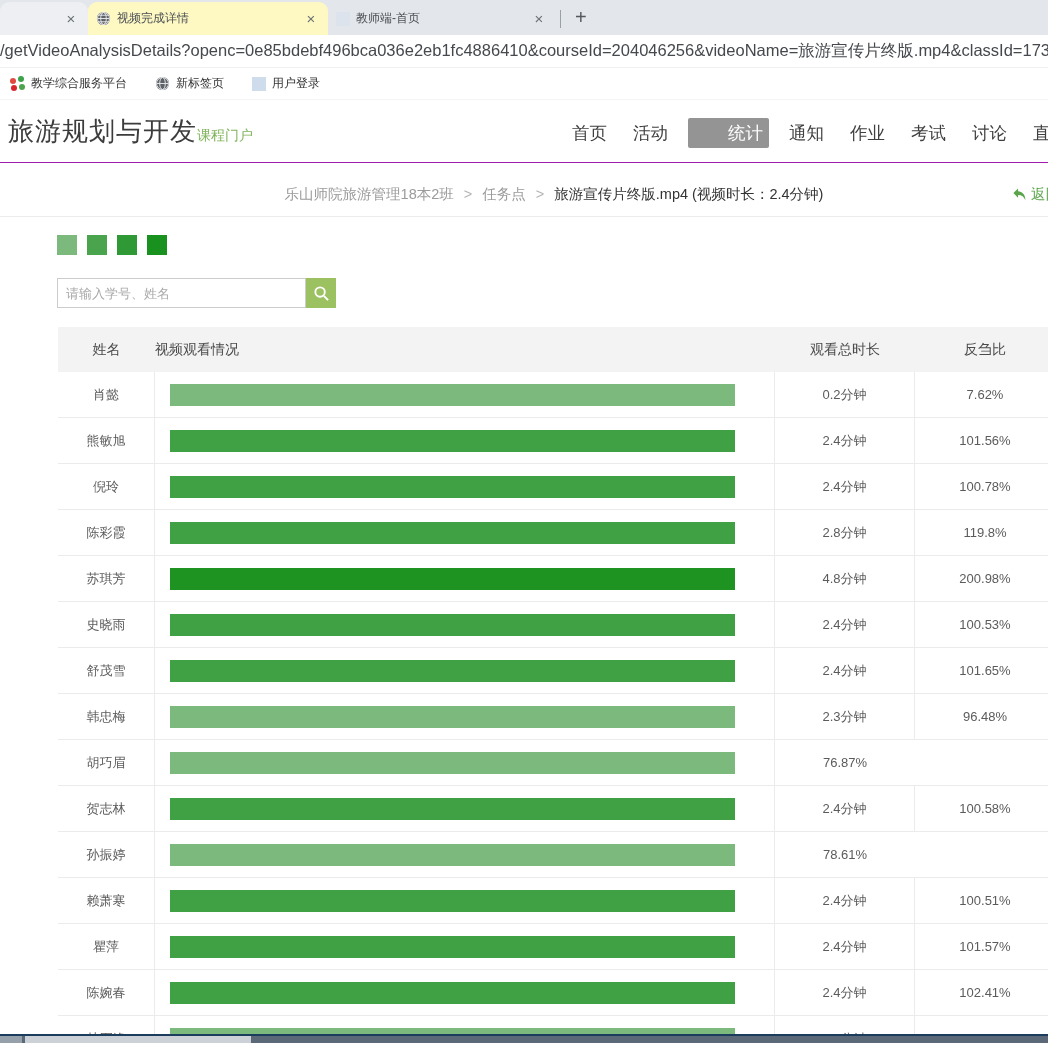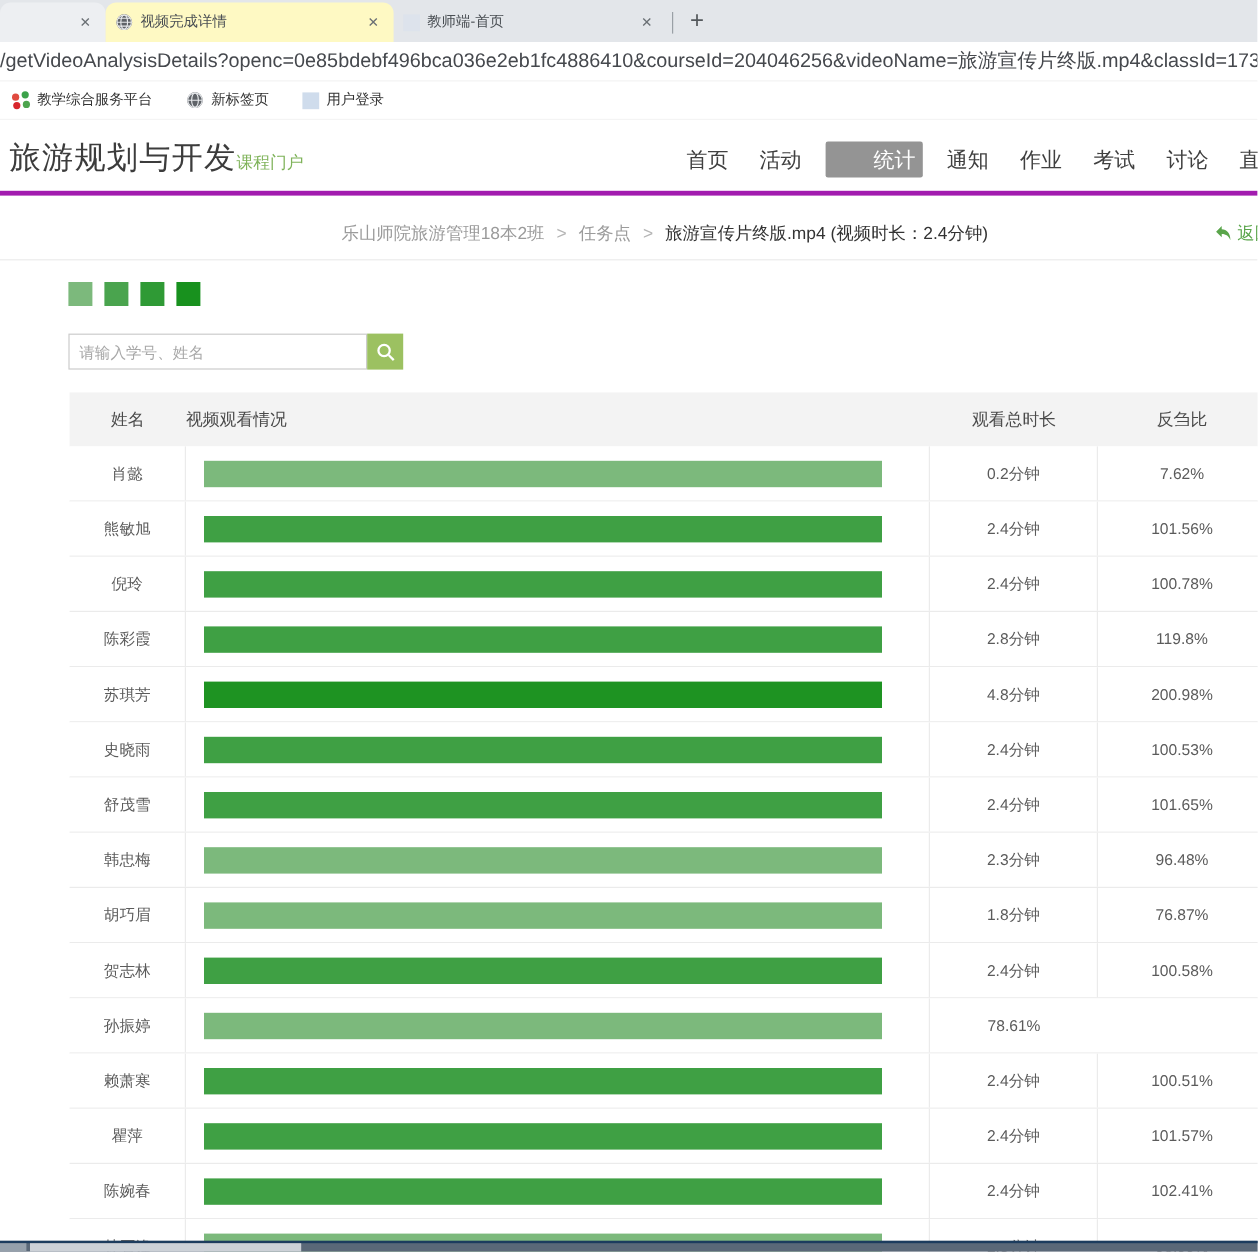--- a/index.html
+++ b/index.html
@@ -29,21 +29,21 @@
   .bm { display:flex; align-items:center; gap:6px; }
   .pinwheel { width:15px; height:15px; position:relative; }
   .pinwheel i { position:absolute; width:6px; height:6px; border-radius:50%; }
   .pinwheel i:nth-child(1){ left:0; top:2px;  background:#e04a3f; }
   .pinwheel i:nth-child(2){ left:8px; top:0;  background:#3bA24a; }
   .pinwheel i:nth-child(3){ left:1px; top:9px; background:#d8262c; }
   .pinwheel i:nth-child(4){ left:9px; top:8px; background:#4ea44e; }
   .login-sq { width:14px; height:14px; background:#cfdcec; }
 
   
-  .page-header { position:relative; height:63px; border-bottom:4px solid #a21caf; background:#fff; }
+  .page-header { position:relative; height:63px; border-bottom:1px solid #a21caf; background:#fff; }
   .course-title { position:absolute; left:8px; top:14px; font-size:26px; color:#3c3c3c; letter-spacing:1px; }
   .portal-label { font-size:14px; color:#7fb35a; letter-spacing:0; }
   .main-nav { position:absolute; left:566px; top:18px; display:flex; gap:14px;
               font-size:17.5px; color:#404040; white-space:nowrap; }
   .nav-item { padding:3px 6px; }
   .nav-item.active { background:#949494; color:#fff; border-radius:2px;padding-left:40px; }
 
   
   .crumb-row { position:relative; padding:22px 0 12px 60px; border-bottom:1px solid #ececec;
                font-size:14.5px; white-space:nowrap;text-align:center; }
@@ -267,21 +267,20 @@
         <div class="bar" style="background: rgb(124, 185, 124);"></div>
       </div>
       <div class="c-time">2.3分钟</div>
       <div class="c-pct">96.48%</div>
     </div>
       <div class="t-row">
       <div class="c-name">胡巧眉</div>
       <div class="c-bar">
         <div class="bar" style="background: rgb(124, 185, 124);"></div>
       </div>
-      <div class="c-time">1.8分钟</div>
       <div class="c-pct">76.87%</div>
     </div>
       <div class="t-row">
       <div class="c-name">贺志林</div>
       <div class="c-bar">
         <div class="bar" style="background: rgb(63, 160, 68);"></div>
       </div>
       <div class="c-time">2.4分钟</div>
       <div class="c-pct">100.58%</div>
     </div>

